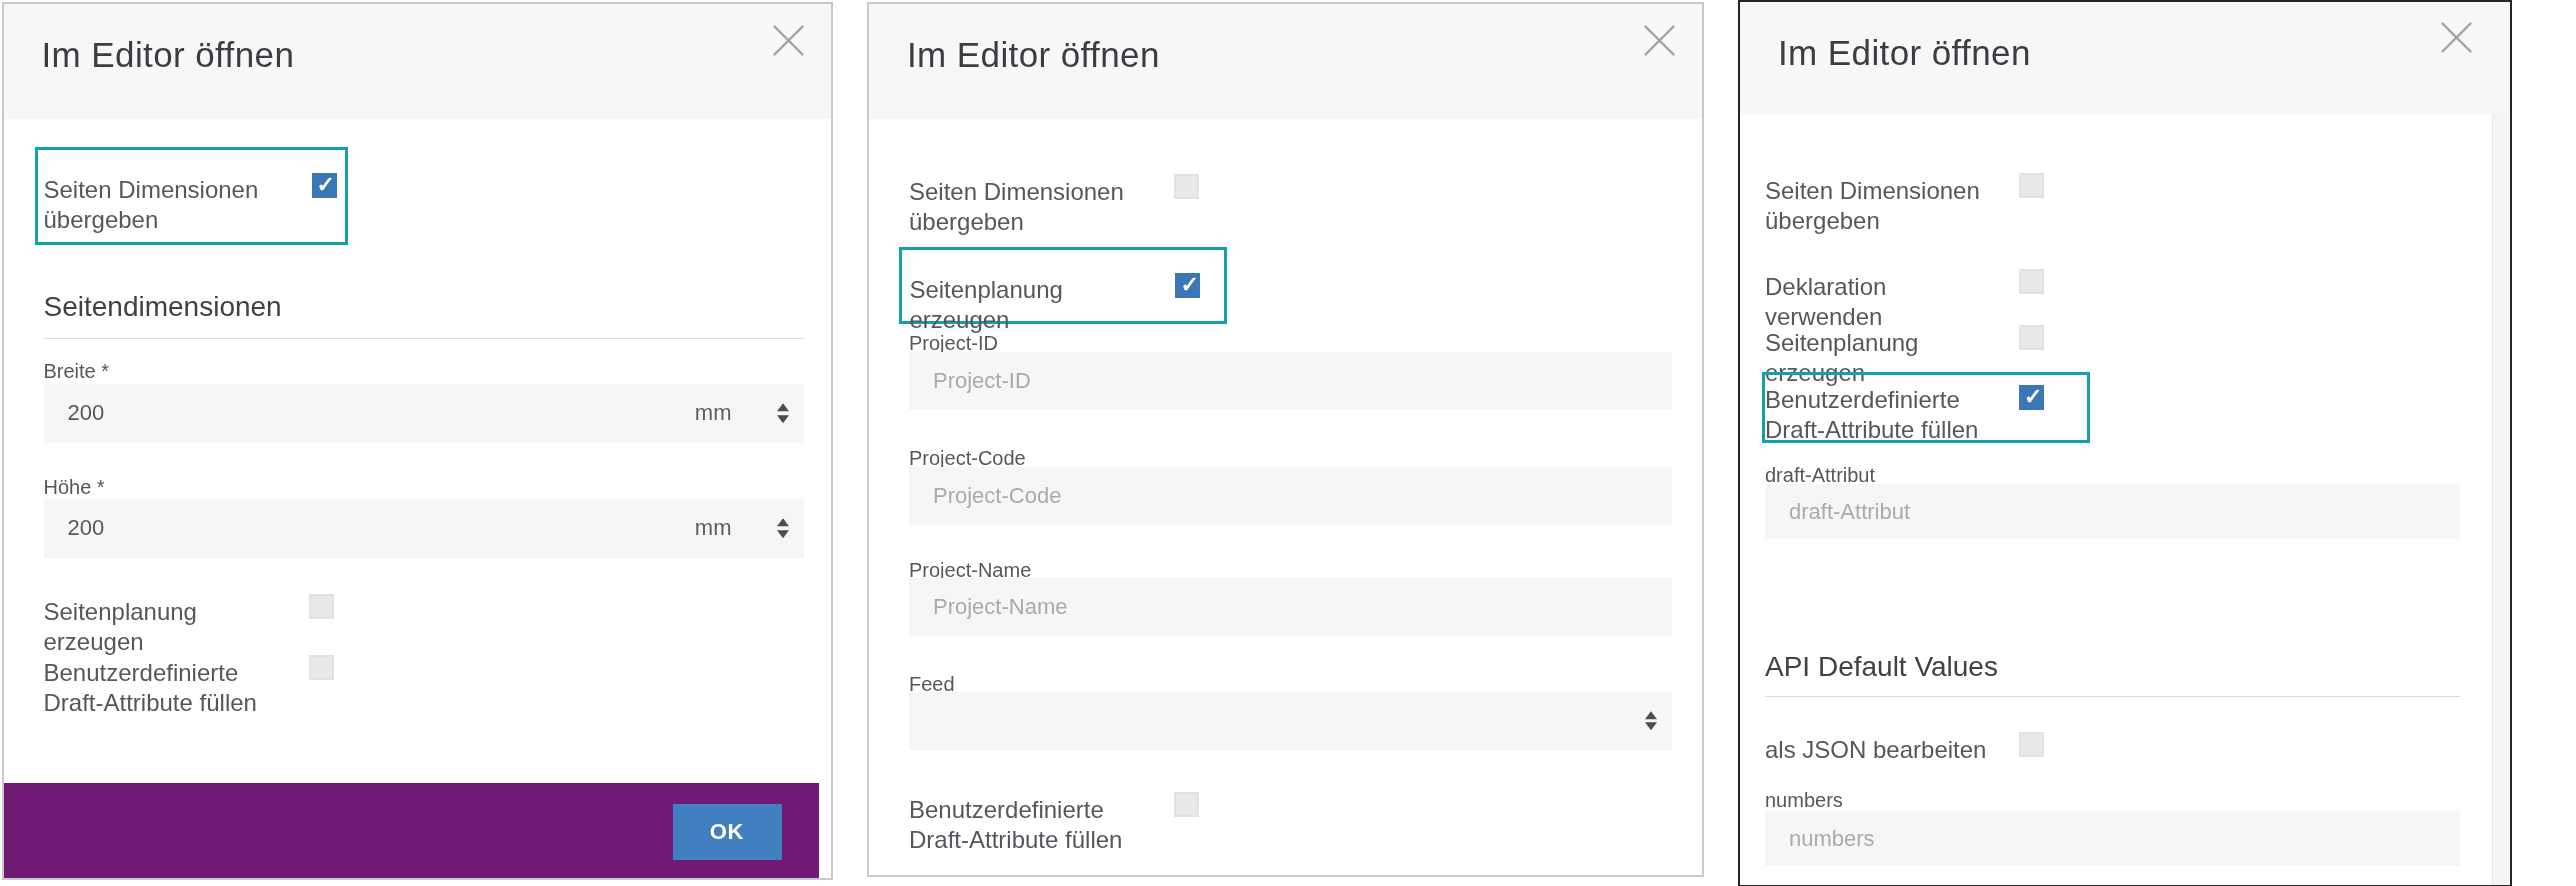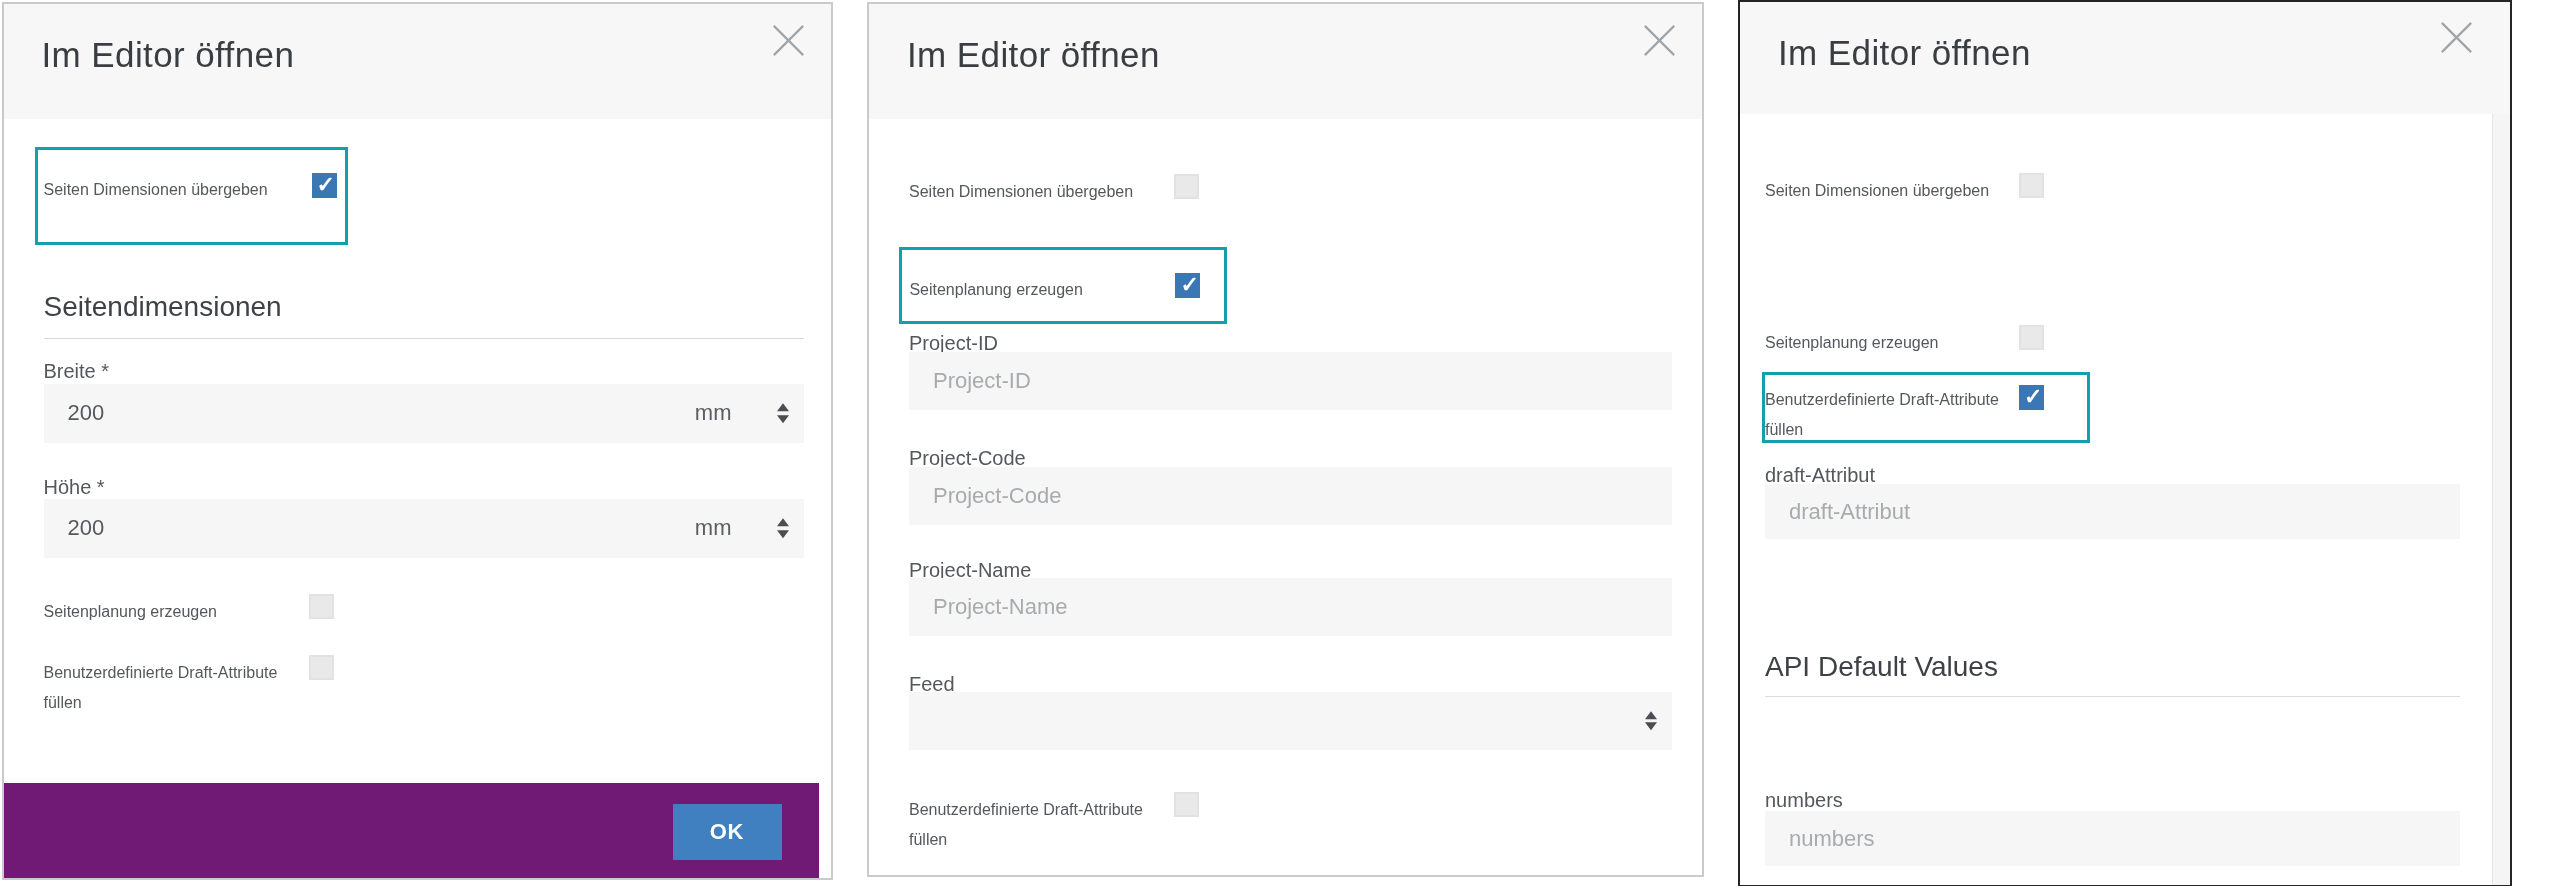--- a/index.html
+++ b/index.html
@@ -19,21 +19,21 @@
 
   .hdr{position:absolute;left:0;top:0;right:0;height:115px;background:#f7f7f8;}
   #p3 .hdr{height:112px;}
   .title{position:absolute;left:38px;top:31px;font-size:35px;font-weight:400;color:#3a3e42;letter-spacing:0.4px;white-space:nowrap;}
   .close{position:absolute;right:22px;top:16.3px;width:41px;height:41px;cursor:pointer;}
   #p3 .close{right:33px;top:15px;}
   .close svg{width:100%;height:100%;}
 
   
   .cbrow{position:absolute;width:348px;}
-  .cblabel{display:block;width:244px;font-size:16px;line-height:30px;color:#54585c;}
+  .cblabel{display:block;width:244px;font-size:24px;line-height:30px;color:#54585c;}
   .checkbox{position:absolute;left:265px;top:-3px;width:25px;height:25px;background:#e9e9e9;border:2.2px solid #e2e2e2;}
   .checkbox.checked{background:var(--cb-blue);border-color:var(--cb-blue);}
   .checkbox.checked::after{content:"\2713";position:absolute;left:3px;top:-3px;color:#fff;font-size:22px;font-weight:bold;}
   #p3 .cbrow .checkbox{left:254px;}
 
   
   .hlbox{position:absolute;border:3px solid var(--teal);}
   .hlbox .cbrow{position:absolute;}
 
   .section{position:absolute;font-size:28px;font-weight:400;color:#3e4246;}
@@ -223,20 +223,24 @@
             <line x1="48" y1="8" x2="8" y2="48" stroke="#9fa4a8" stroke-width="3"></line>
           </svg>
       </span>
     </header>
 
     <div class="cbrow row-dim">
       <span class="cblabel">Seiten Dimensionen übergeben</span>
       <span class="checkbox"></span>
     </div>
 
+    <div class="cbrow row-dekl">
+      <span class="cblabel">Deklaration verwenden</span>
+      <span class="checkbox"></span>
+    </div>
 
     <div class="cbrow row-plan">
       <span class="cblabel">Seitenplanung erzeugen</span>
       <span class="checkbox"></span>
     </div>
 
     <div class="hlbox hlbox1">
       <div class="cbrow">
         <span class="cblabel">Benutzerdefinierte Draft-Attribute füllen</span>
         <span class="checkbox checked"></span>
@@ -245,20 +249,24 @@
 
     <label class="flabel lab-draftattr">draft-Attribut</label>
     <div class="input in-draftattr">
       <input placeholder="draft-Attribut" style="">
     </div>
 
 
     <h2 class="section">API Default Values</h2>
     <div class="divider div1"></div>
 
+    <div class="cbrow row-json">
+      <span class="cblabel">als JSON bearbeiten</span>
+      <span class="checkbox"></span>
+    </div>
 
     <label class="flabel lab-numbers">numbers</label>
     <div class="input in-numbers">
       <input placeholder="numbers" style="">
     </div>
 
     <div class="scrolltrack"></div>
   </section>
 
 </div>

